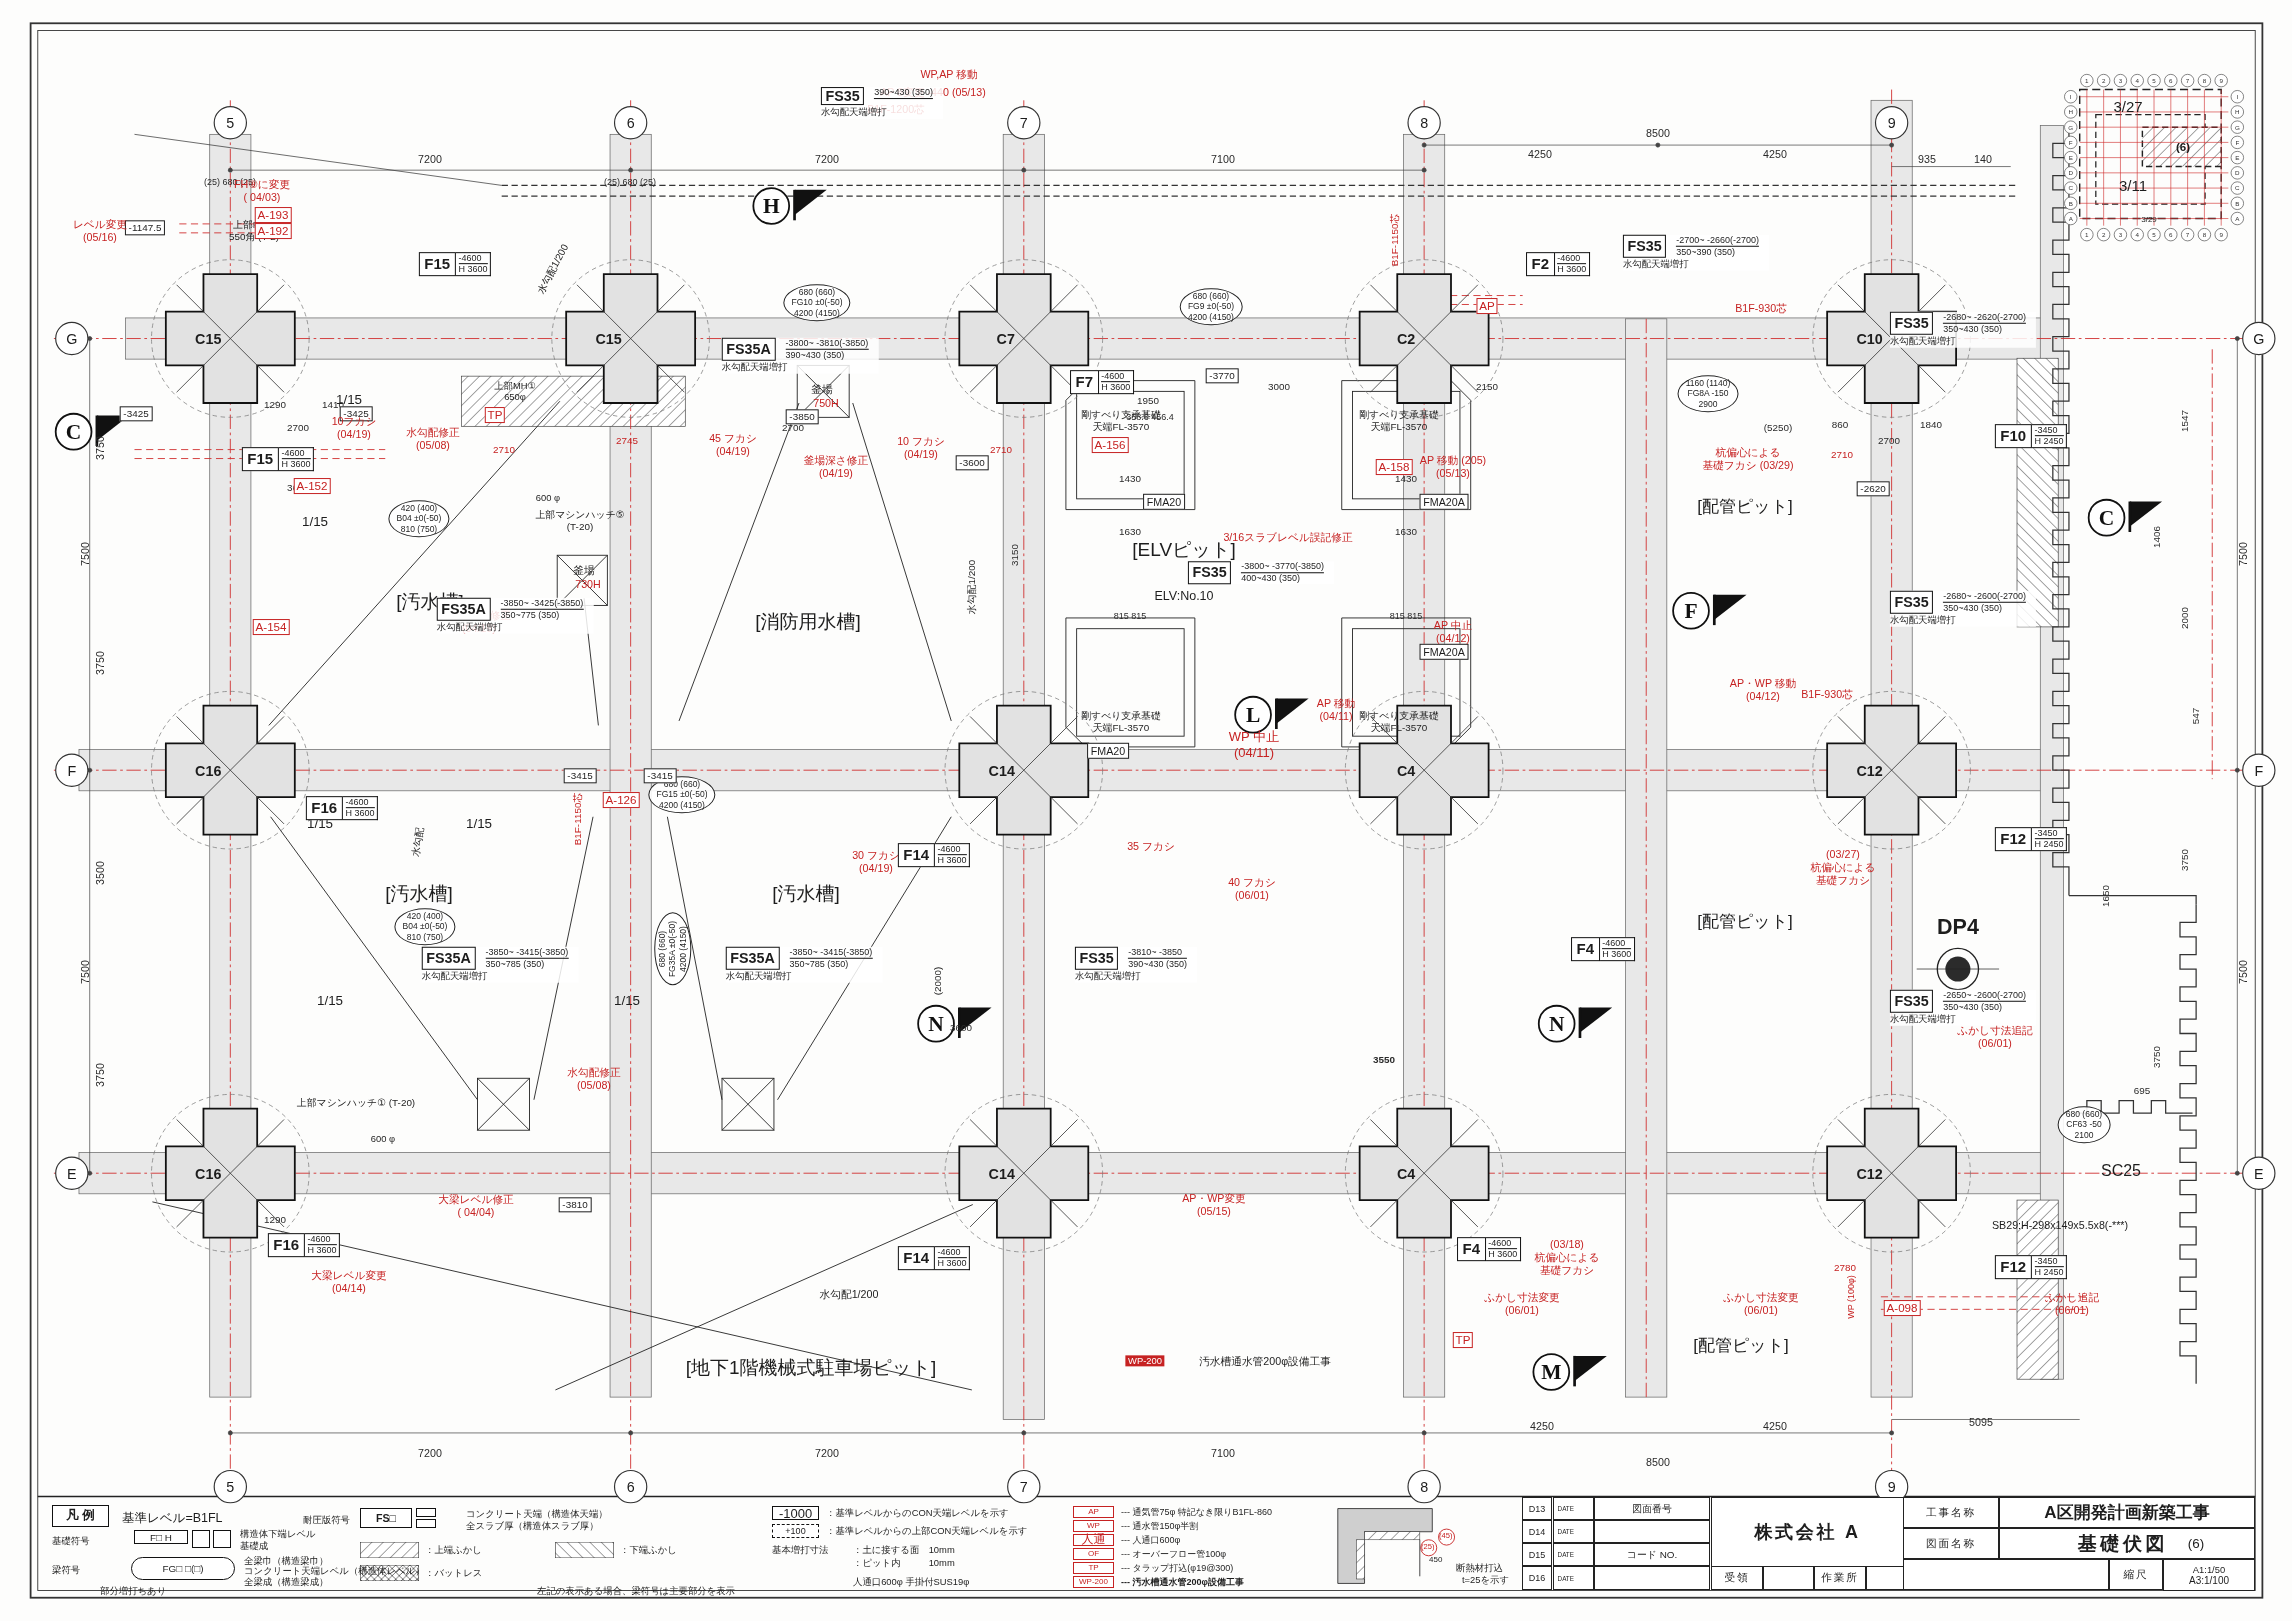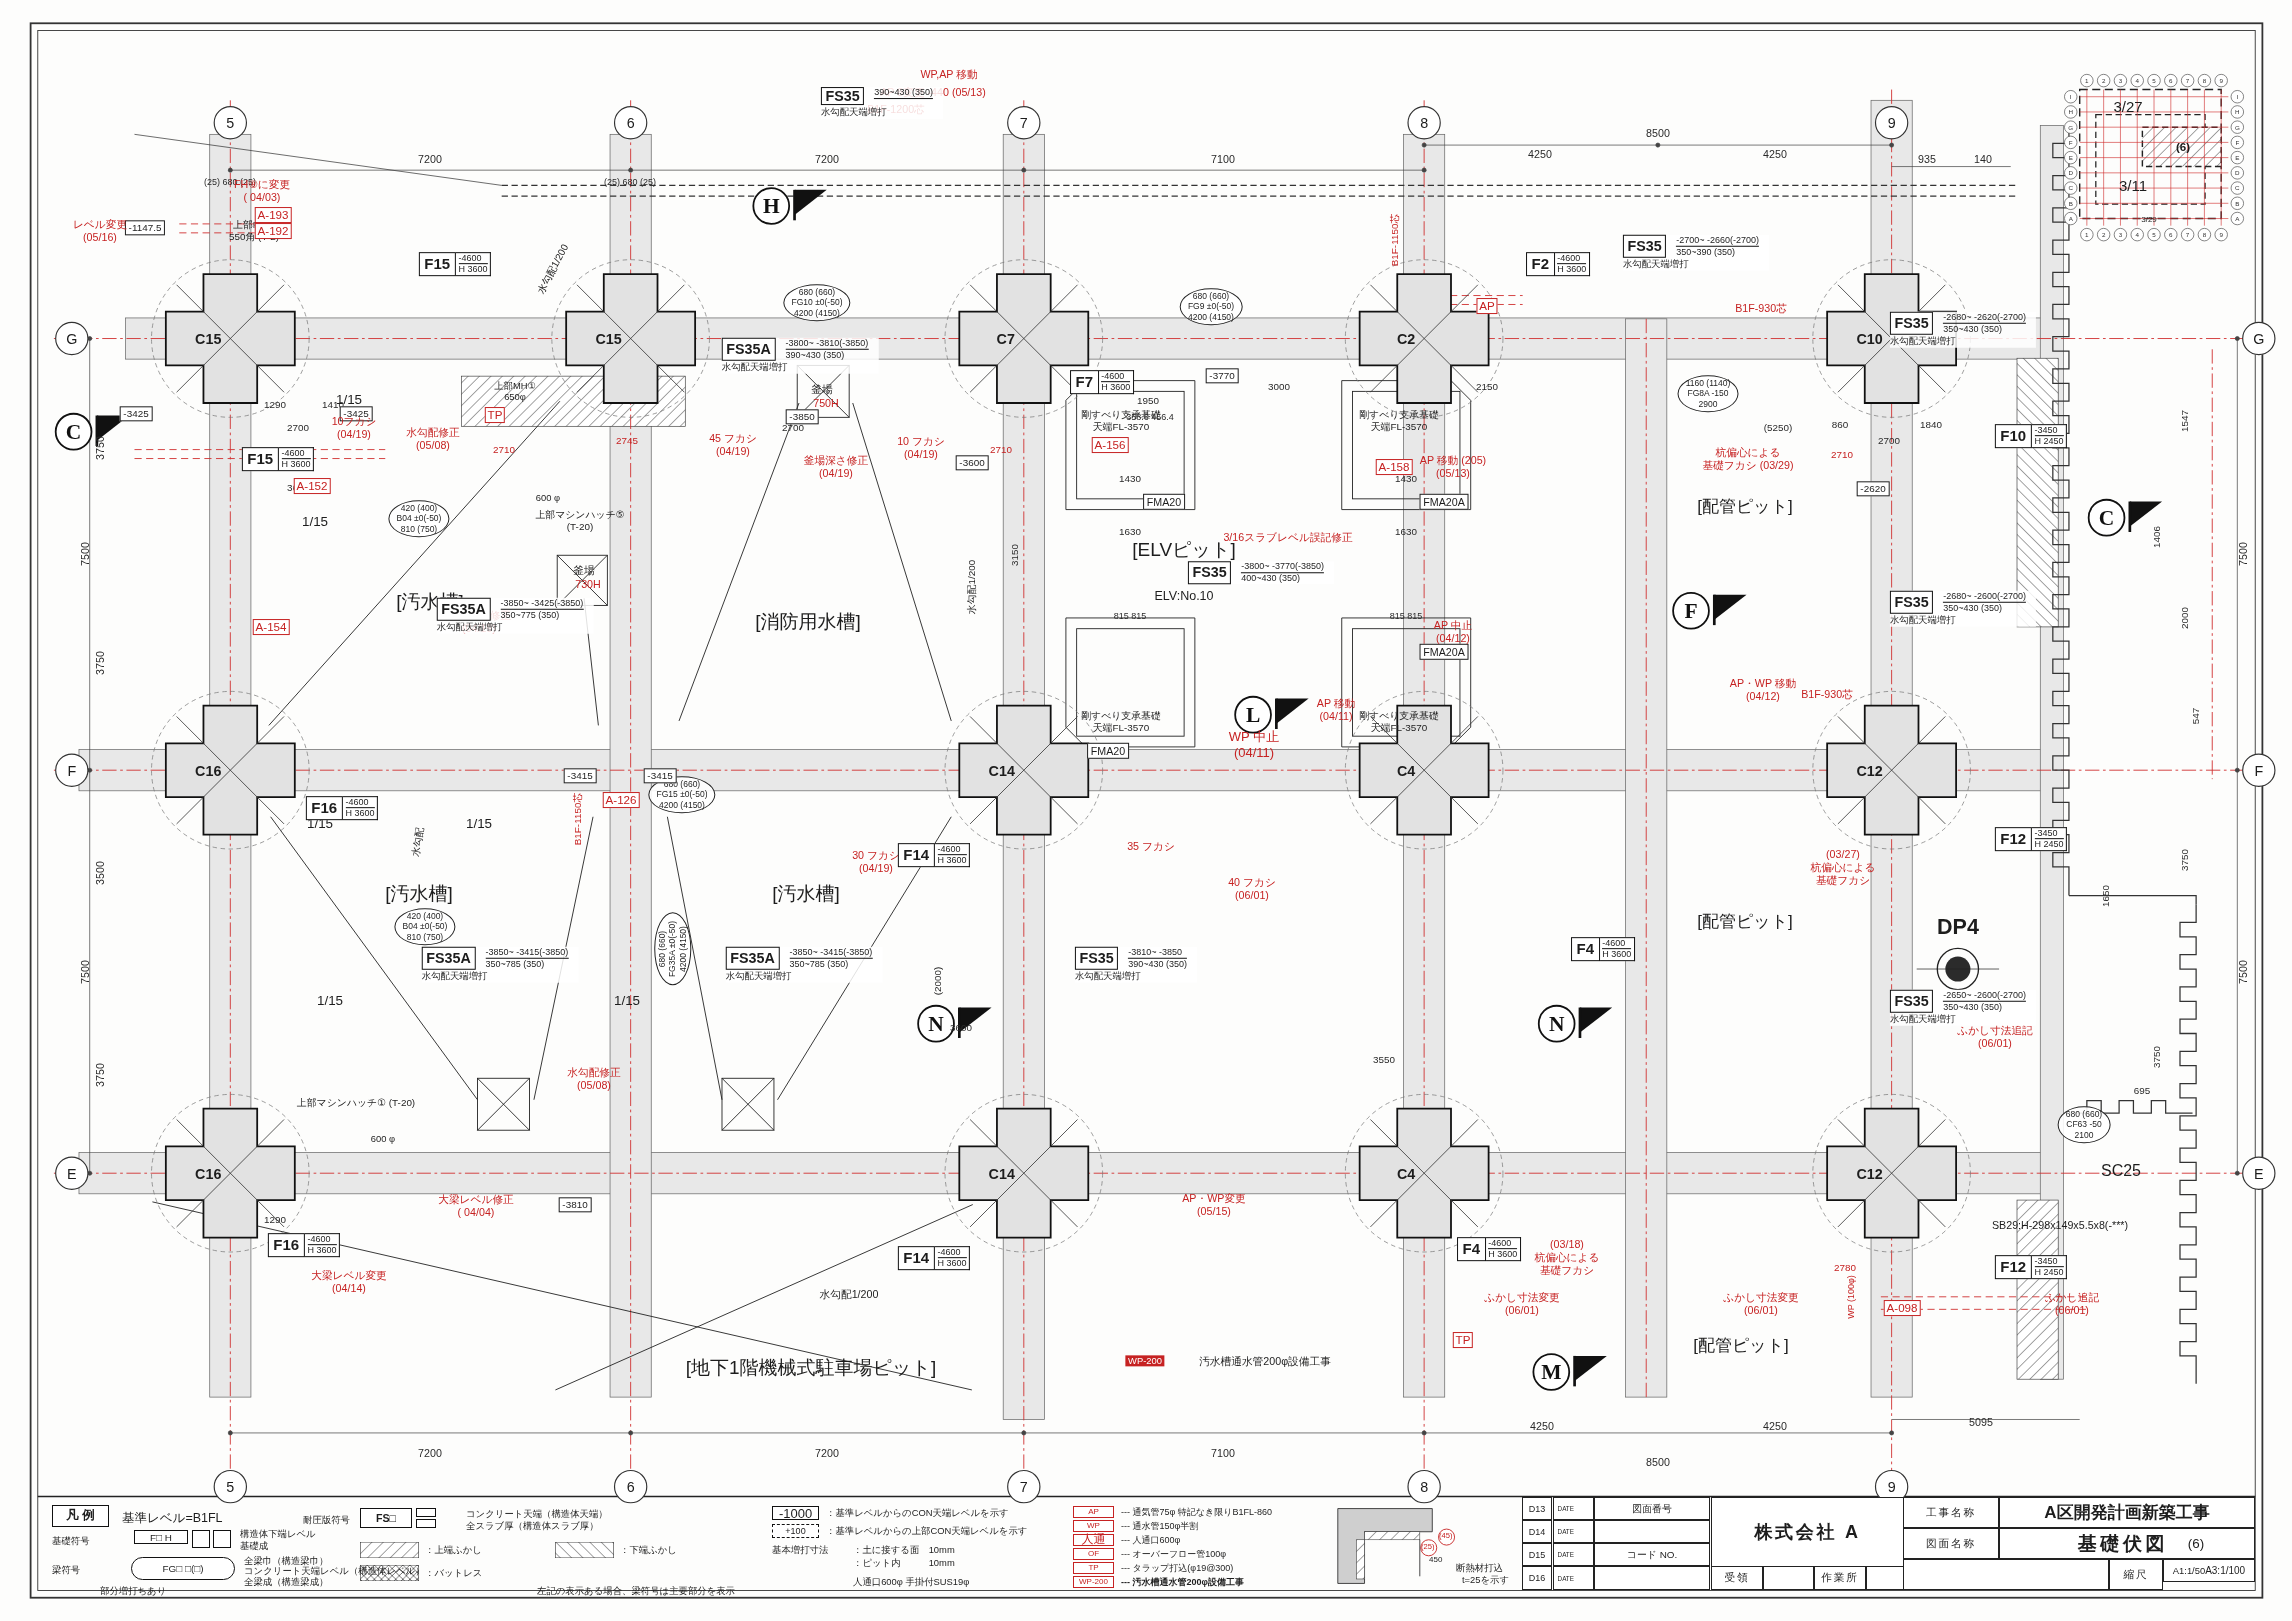--- a/index.html
+++ b/index.html
@@ -511,21 +511,21 @@
       <span class="lb d" style="left: 1130px; top: 532px; font-size: 9.9px; transform: translate(-50%, -50%) rotate(0deg);">1630</span>
       <span class="lb d" style="left: 1406px; top: 532px; font-size: 9.9px; transform: translate(-50%, -50%) rotate(0deg);">1630</span>
       <span class="lb d" style="left: 1130px; top: 616px; font-size: 9px; transform: translate(-50%, -50%) rotate(0deg);">815    815</span>
       <span class="lb d" style="left: 1406px; top: 616px; font-size: 9px; transform: translate(-50%, -50%) rotate(0deg);">815    815</span>
       <span class="lb d" style="left: 1015px; top: 555px; font-size: 9.9px; transform: translate(-50%, -50%) rotate(-90deg);">3150</span>
       <span class="lb d" style="left: 938px; top: 981px; font-size: 9.9px; transform: translate(-50%, -50%) rotate(-90deg);">(2000)</span>
       <span class="lb d" style="left: 1778px; top: 428px; font-size: 9.9px; transform: translate(-50%, -50%) rotate(0deg);">(5250)</span>
       <span class="lb d" style="left: 1840px; top: 425px; font-size: 9.9px; transform: translate(-50%, -50%) rotate(0deg);">860</span>
       <span class="lb d" style="left: 1931px; top: 425px; font-size: 9.9px; transform: translate(-50%, -50%) rotate(0deg);">1840</span>
       <span class="lb d" style="left: 1889px; top: 441px; font-size: 9.9px; transform: translate(-50%, -50%) rotate(0deg);">2700</span>
-      <span class="lb d" style="left: 1384px; top: 1060px; font-size: 9.9px; transform: translate(-50%, -50%) rotate(0deg);">3550</span>
+      <span class="lb d" style="left: 1384px; top: 1060px; font-size: 9.9px; transform: translate(-50%, -50%) rotate(0deg); font-weight: bold;">3550</span>
       <span class="lb d" style="left: 961px; top: 1028px; font-size: 9.9px; transform: translate(-50%, -50%) rotate(0deg);">3600</span>
       <span class="lb d" style="left: 275px; top: 1220px; font-size: 9.9px; transform: translate(-50%, -50%) rotate(0deg);">1290</span>
       <span class="lb d" style="left: 230px; top: 182px; font-size: 9px; transform: translate(-50%, -50%) rotate(0deg);">(25) 680 (25)</span>
       <span class="lb d" style="left: 630px; top: 182px; font-size: 9px; transform: translate(-50%, -50%) rotate(0deg);">(25) 680 (25)</span>
       <span class="lb" style="left: 430px; top: 602px; font-size: 19px; transform: translate(-50%, -50%) rotate(0deg);">[汚水槽]</span>
       <span class="lb" style="left: 808px; top: 622px; font-size: 19px; transform: translate(-50%, -50%) rotate(0deg);">[消防用水槽]</span>
       <span class="lb" style="left: 419px; top: 894px; font-size: 19px; transform: translate(-50%, -50%) rotate(0deg);">[汚水槽]</span>
       <span class="lb" style="left: 806px; top: 894px; font-size: 19px; transform: translate(-50%, -50%) rotate(0deg);">[汚水槽]</span>
       <span class="lb" style="left: 1184px; top: 550px; font-size: 19px; transform: translate(-50%, -50%) rotate(0deg);">[ELVピット]</span>
       <span class="lb" style="left: 1745px; top: 507px; font-size: 17px; transform: translate(-50%, -50%) rotate(0deg);">[配管ピット]</span>
@@ -1036,21 +1036,21 @@
     <div class="cell" style="left:1999px;top:1497px;width:256px;height:31px;">
       <span style="font-size:17px;font-weight:bold;">A区開発計画新築工事</span>
     </div>
     <div class="cell lab" style="left:1903px;top:1528px;width:96px;height:31px;">図面名称</div>
     <div class="cell" style="left:1999px;top:1528px;width:256px;height:31px;padding-left:28px;">
       <span style="font-size:19px;font-weight:bold;letter-spacing:3.6px;">基礎伏図</span>
       <span style="font-size:13.4px;margin-left:19.7px;">(6)</span>
     </div>
     <div class="cell" style="left:1903px;top:1559px;width:206px;height:31px;"></div>
     <div class="cell lab" style="left:2109px;top:1559px;width:54px;height:31px;">縮尺</div>
-    <div class="cell" style="left:2163px;top:1559px;width:92px;height:23px;flex-direction:row;">
+    <div class="cell" style="left:2163px;top:1559px;width:92px;height:32px;flex-direction:column;">
       <span style="font-size:9.4px;">A1:1/50</span>
       <span style="font-size:10px;">A3:1/100</span>
     </div>
   </div>
 
   <span class="lb" style="left:2128px;top:107px;font-size:15px;">3/27</span>
   <span class="lb" style="left:2133px;top:186px;font-size:15px;">3/11</span>
   <span class="lb" style="left:2149px;top:220px;font-size:8px;">3/29</span>
   <span class="lb" style="left:2183px;top:147px;font-size:11.6px;font-weight:bold;">(6)</span>
 </div>

